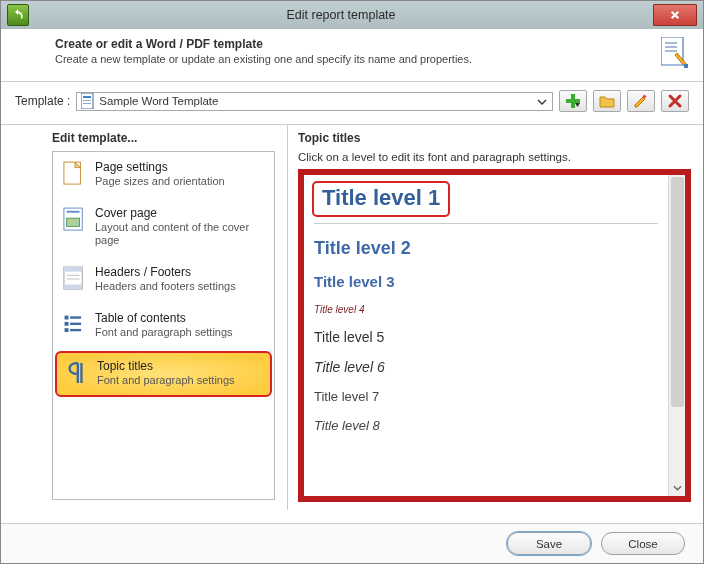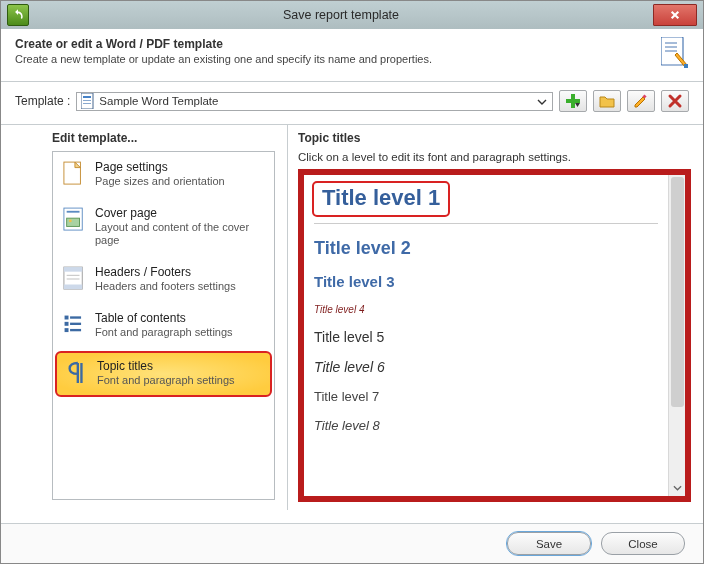--- a/index.html
+++ b/index.html
@@ -50,21 +50,21 @@
     border-radius: 1px;
   }
   .close-btn svg { width: 10px; height: 10px; stroke: #fff; stroke-width: 2.5; }
   
   .intro {
     padding: 8px 14px 12px 14px;
     display: flex;
     align-items: flex-start;
     border-bottom: 1px solid #c7cdd0;
   }
-  .intro .txt { flex: 1; }
+  .intro .txt { flex: 1; margin-left: 40px; }
   .intro .heading {
     font-weight: bold;
     font-size: 12px;
     margin-bottom: 2px;
   }
   .intro .sub {
     font-size: 11px;
     color: #444;
   }
   .intro .sheet-icon {
@@ -252,21 +252,21 @@
 </style>
 </head>
 <body>
 
 <div class="titlebar">
   <div class="app-icon">
     <svg viewBox="0 0 24 24" width="14" height="14">
       <path fill="#fff" d="M12 5V2L7 7l5 5V9c3 0 5.4 2.4 5.4 5.4 0 .9-.2 1.8-.6 2.6l1.9 1.9c.8-1.3 1.3-2.8 1.3-4.5C20 9.6 16.4 6 12 6v-1z"></path>
     </svg>
   </div>
-  <div class="title">Save report template</div>
+  <div class="title">Edit report template</div>
   <div class="close-btn">
     <svg viewBox="0 0 12 12">
       <path d="M2 2 L10 10 M10 2 L2 10" stroke="#fff" fill="none"></path>
     </svg>
   </div>
 </div>
 
 <div class="intro">
   <div class="txt">
     <div class="heading">Create or edit a Word / PDF template</div>

